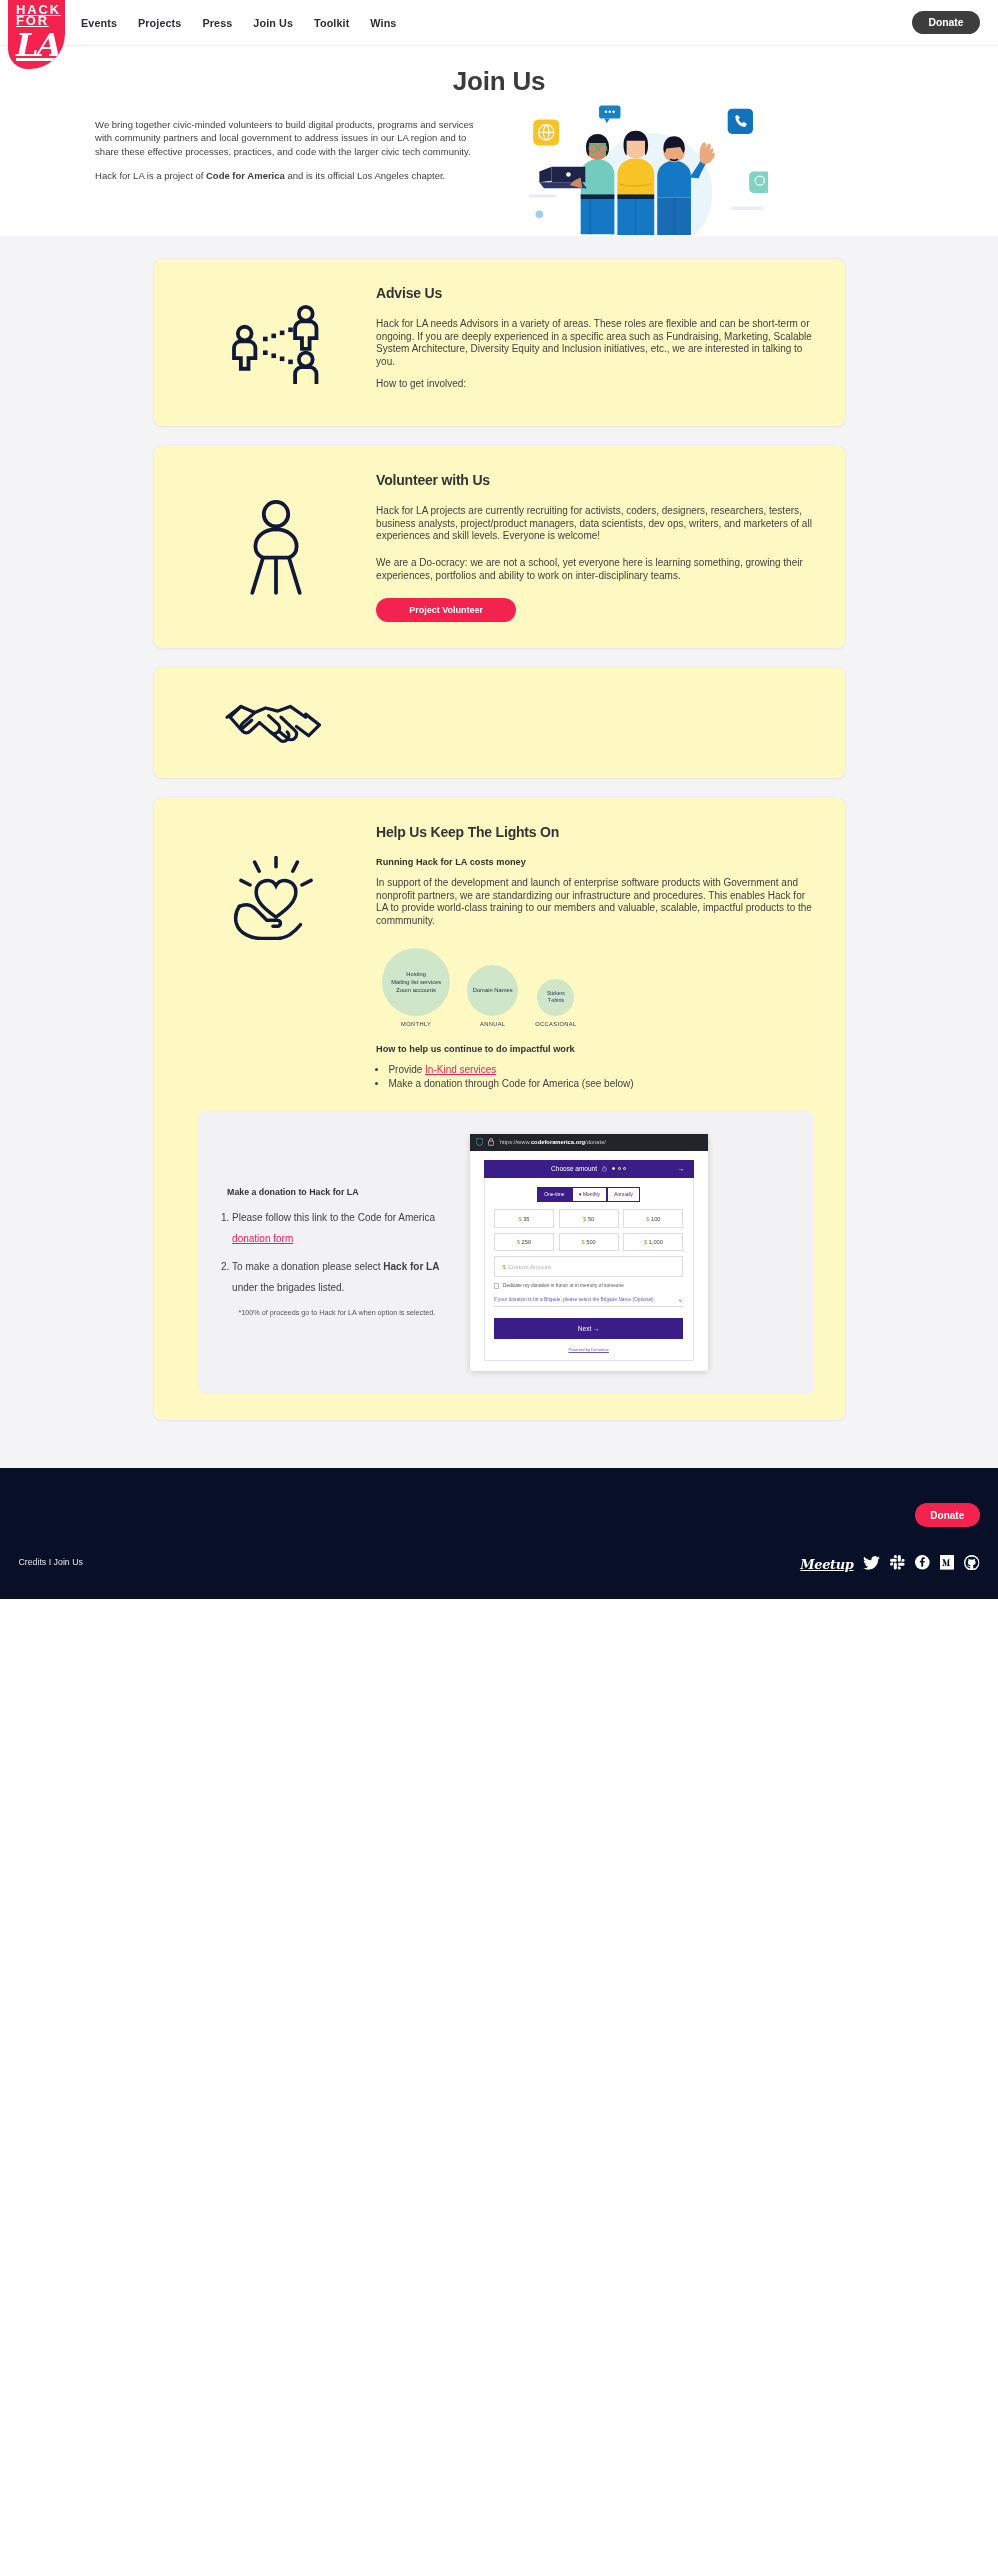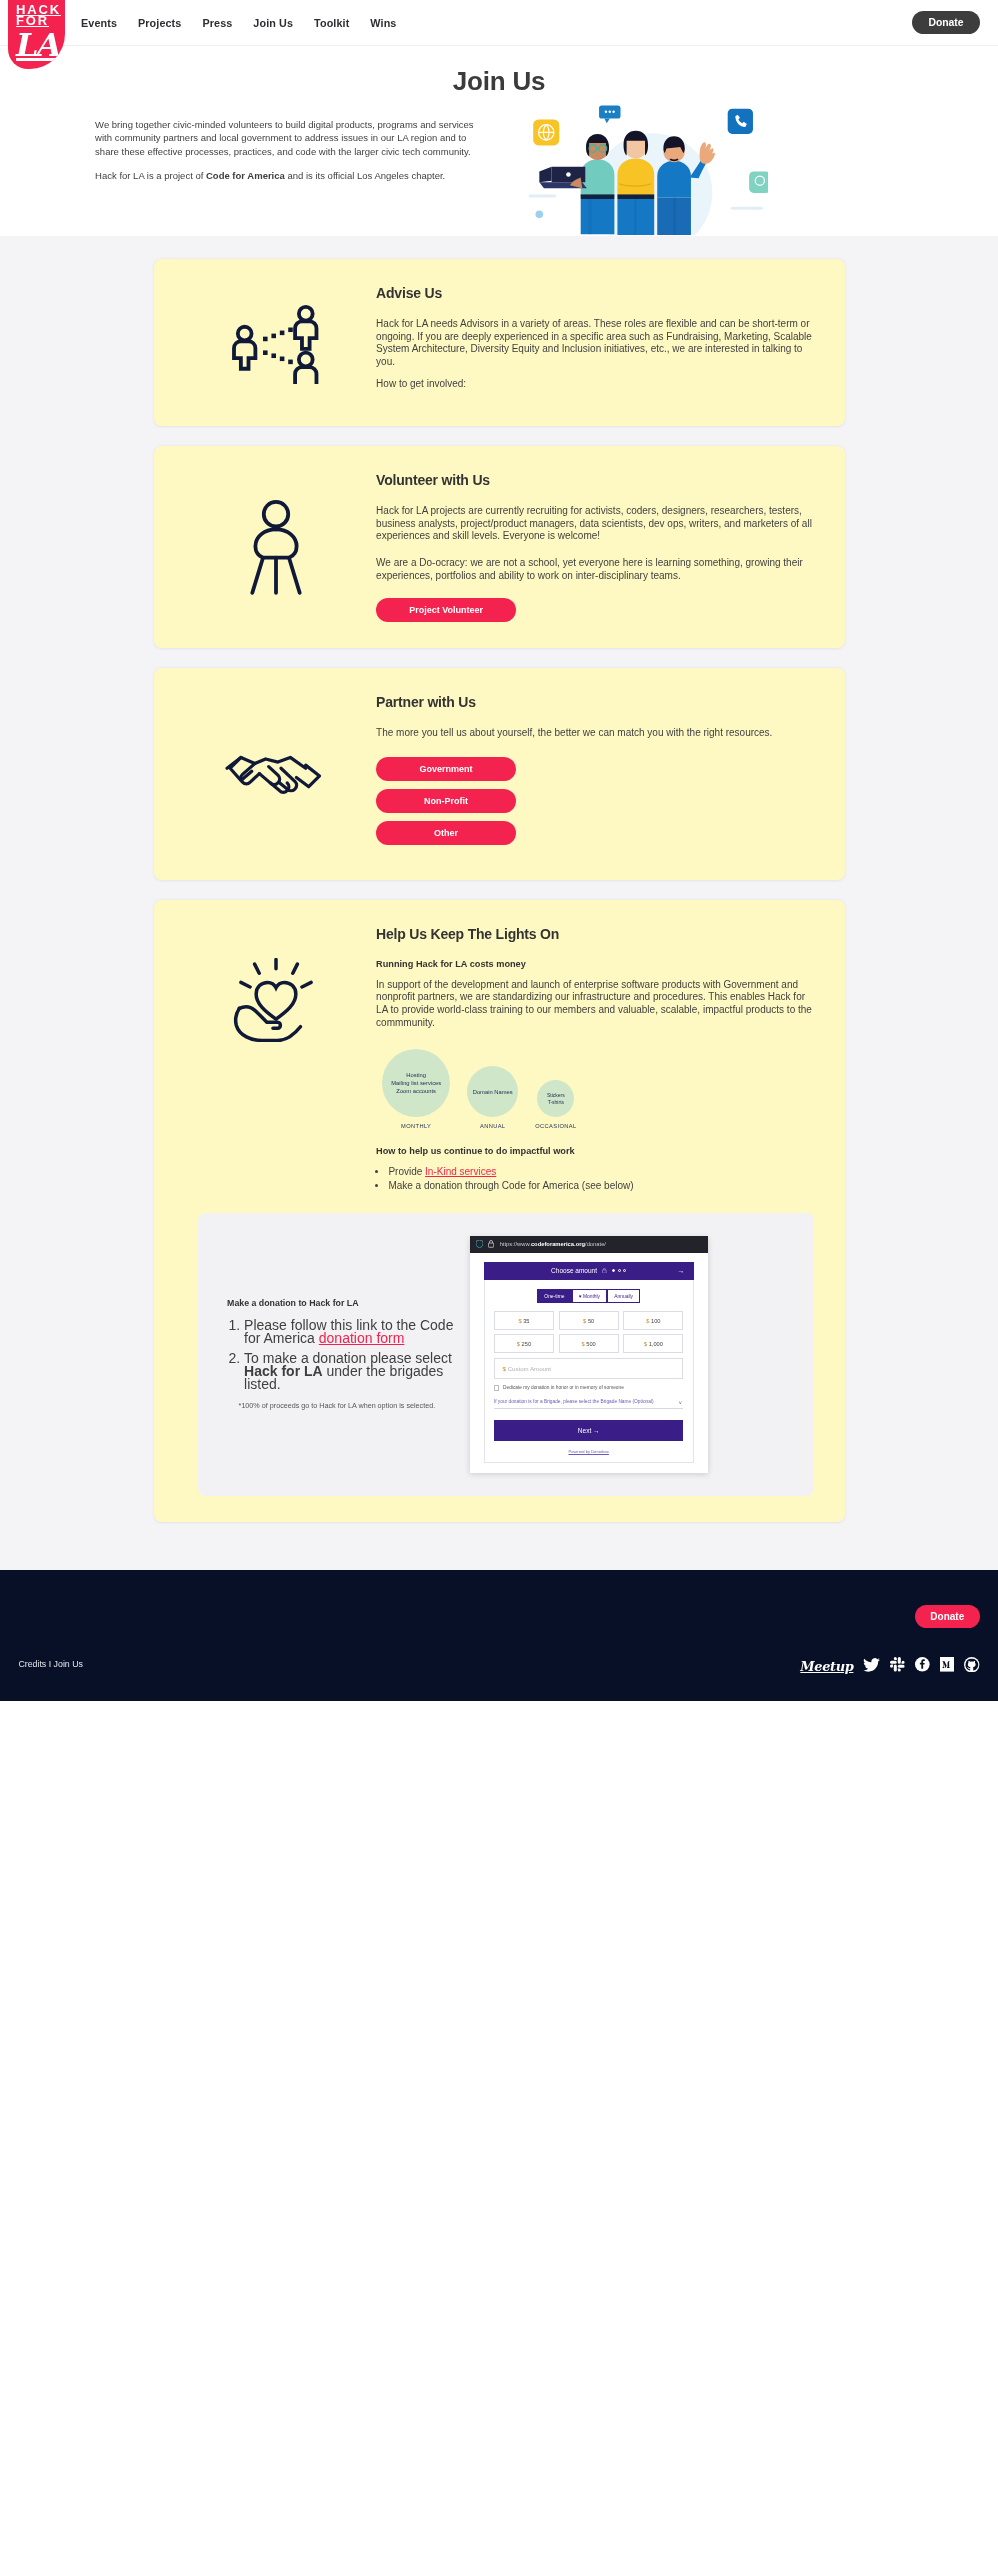--- a/index.html
+++ b/index.html
@@ -212,21 +212,21 @@
     display: flex;
     align-items: center;
   }
   .donate-text { width: 238px; padding-left: 10.8px; }
   .donate-text h4 {
     font-size: 8.8px;
     font-weight: bold;
     color: #333;
     margin-bottom: 10.8px;
   }
-  .donate-text ol { margin-left: 17px; font-size: 14px; line-height: 13px; color: #3f3f3f; }
+  .donate-text ol { margin-left: 5px; font-size: 10px; line-height: 21px; color: #3f3f3f; }
   .donate-text ol li { margin-bottom: 7px; }
   .donate-note {
     font-size: 7.2px;
     line-height: 10.3px;
     color: #555;
     margin-top: 10px;
     margin-left: 11.5px;
   }
 
   
@@ -500,27 +500,20 @@
         <g fill="none" stroke="#101a38" stroke-width="4.2" stroke-linejoin="round" stroke-linecap="round">
           <path d="M4 30l18-14 18 8 14-6 16 4 16-6 20 14"></path>
           <path d="M40 24L24 38c-3 3-3 7 0 10s7 3 10 0l12-11"></path>
           <path d="M46 37l14 12c3 3 7 3 10 0s3-7 0-10L58 28"></path>
           <path d="M60 49l12 10c3 3 7 3 10 0s3-7 0-10"></path>
           <path d="M72 49l10 8c3 3 7 3 10 0s3-7 0-10L74 30"></path>
           <path d="M106 26l18 14-14 14-16-12"></path>
           <path d="M22 16L8 30l14 16 14-12"></path>
         </g>
       </svg>
-    </div>
-    <div class="card-body pill-stack">
-      <h2 class="card-title">Partner with Us</h2>
-      <p style="margin-bottom:17px">The more you tell us about yourself, the better we can match you with the right resources.</p>
-      <button class="pill">Government</button>
-      <button class="pill">Non-Profit</button>
-      <button class="pill">Other</button>
     </div>
   </section>
 
   <section class="card" style="display:block;padding:26px 31px 26px 26px">
     <div style="display:flex">
       <div class="card-art top-align">
         <svg width="92" height="84" viewBox="0 0 120 110">
           <g fill="none" stroke="#101a38" stroke-width="4.6" stroke-linecap="round">
             <path d="M38 20l-6-12M60 14V2M82 20l6-12M26 38l-12-6M94 38l12-6"></path>
             <path d="M60 80c-14-10-26-20-26-33 0-9 7-15 15-15 5 0 9 3 11 7 2-4 6-7 11-7 8 0 15 6 15 15 0 13-12 23-26 33z"></path>

